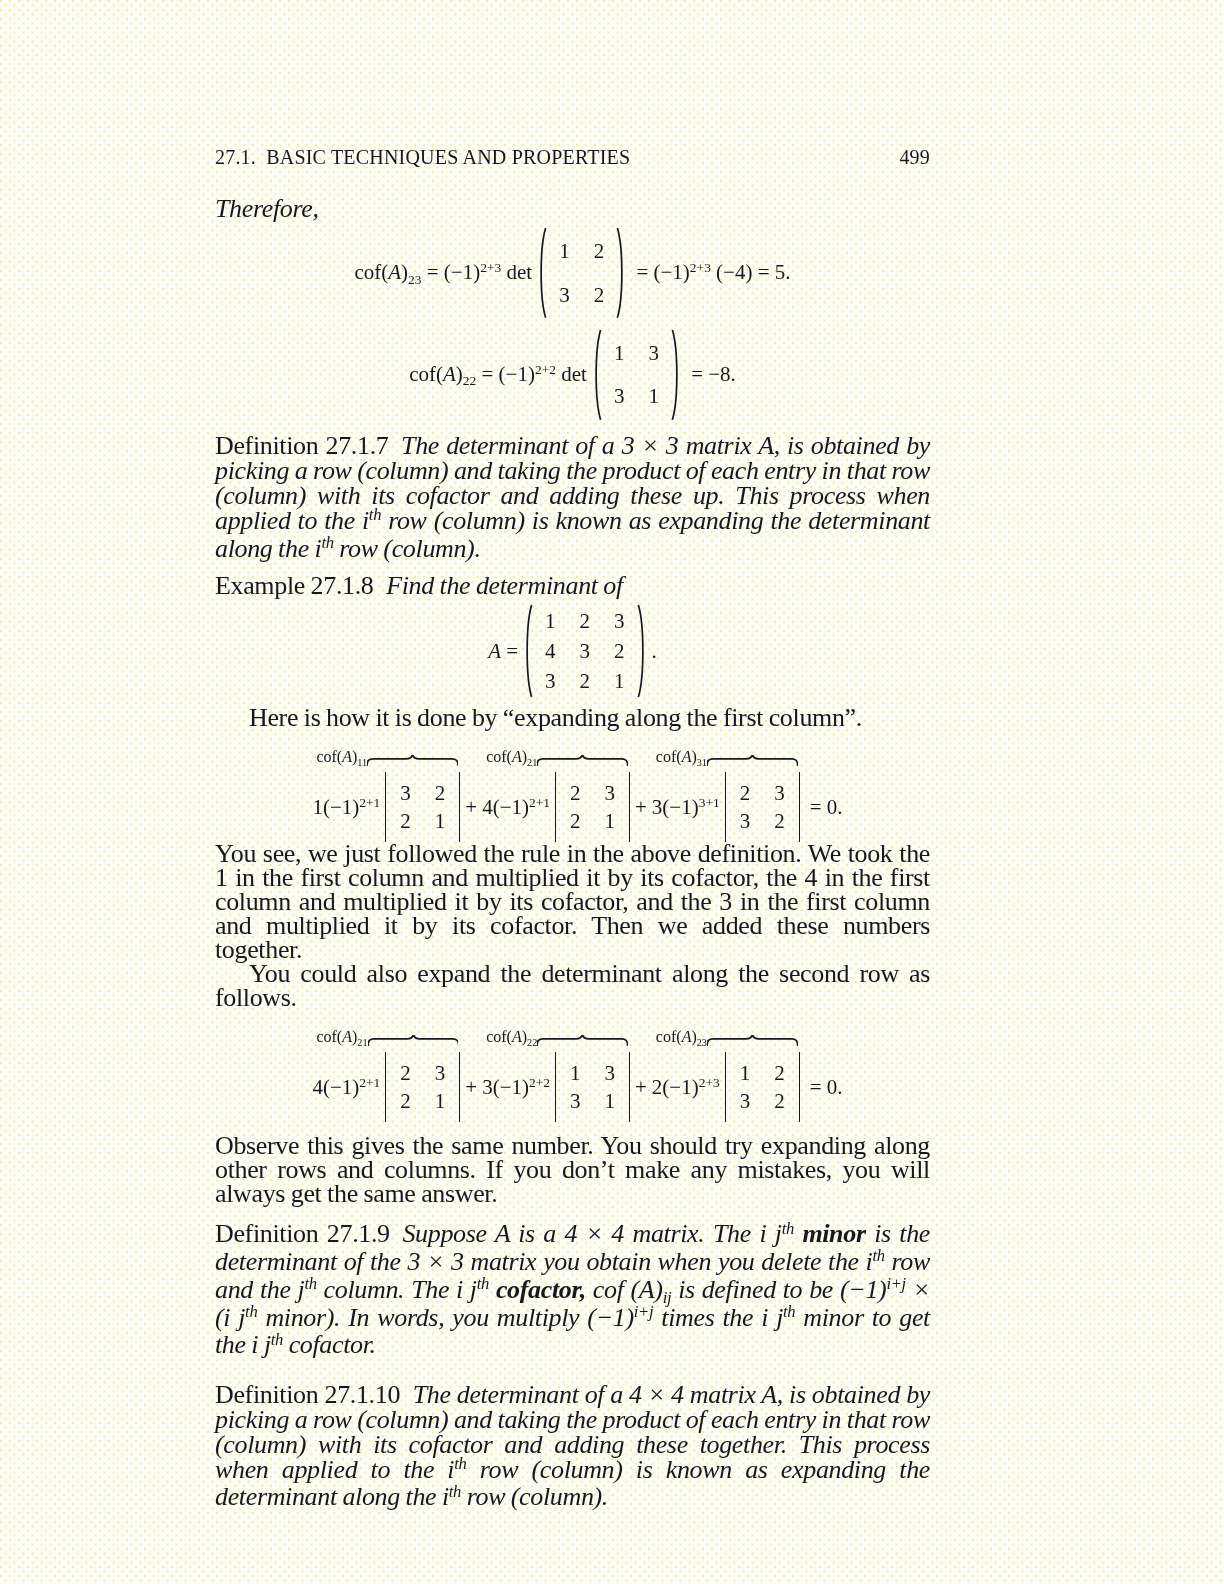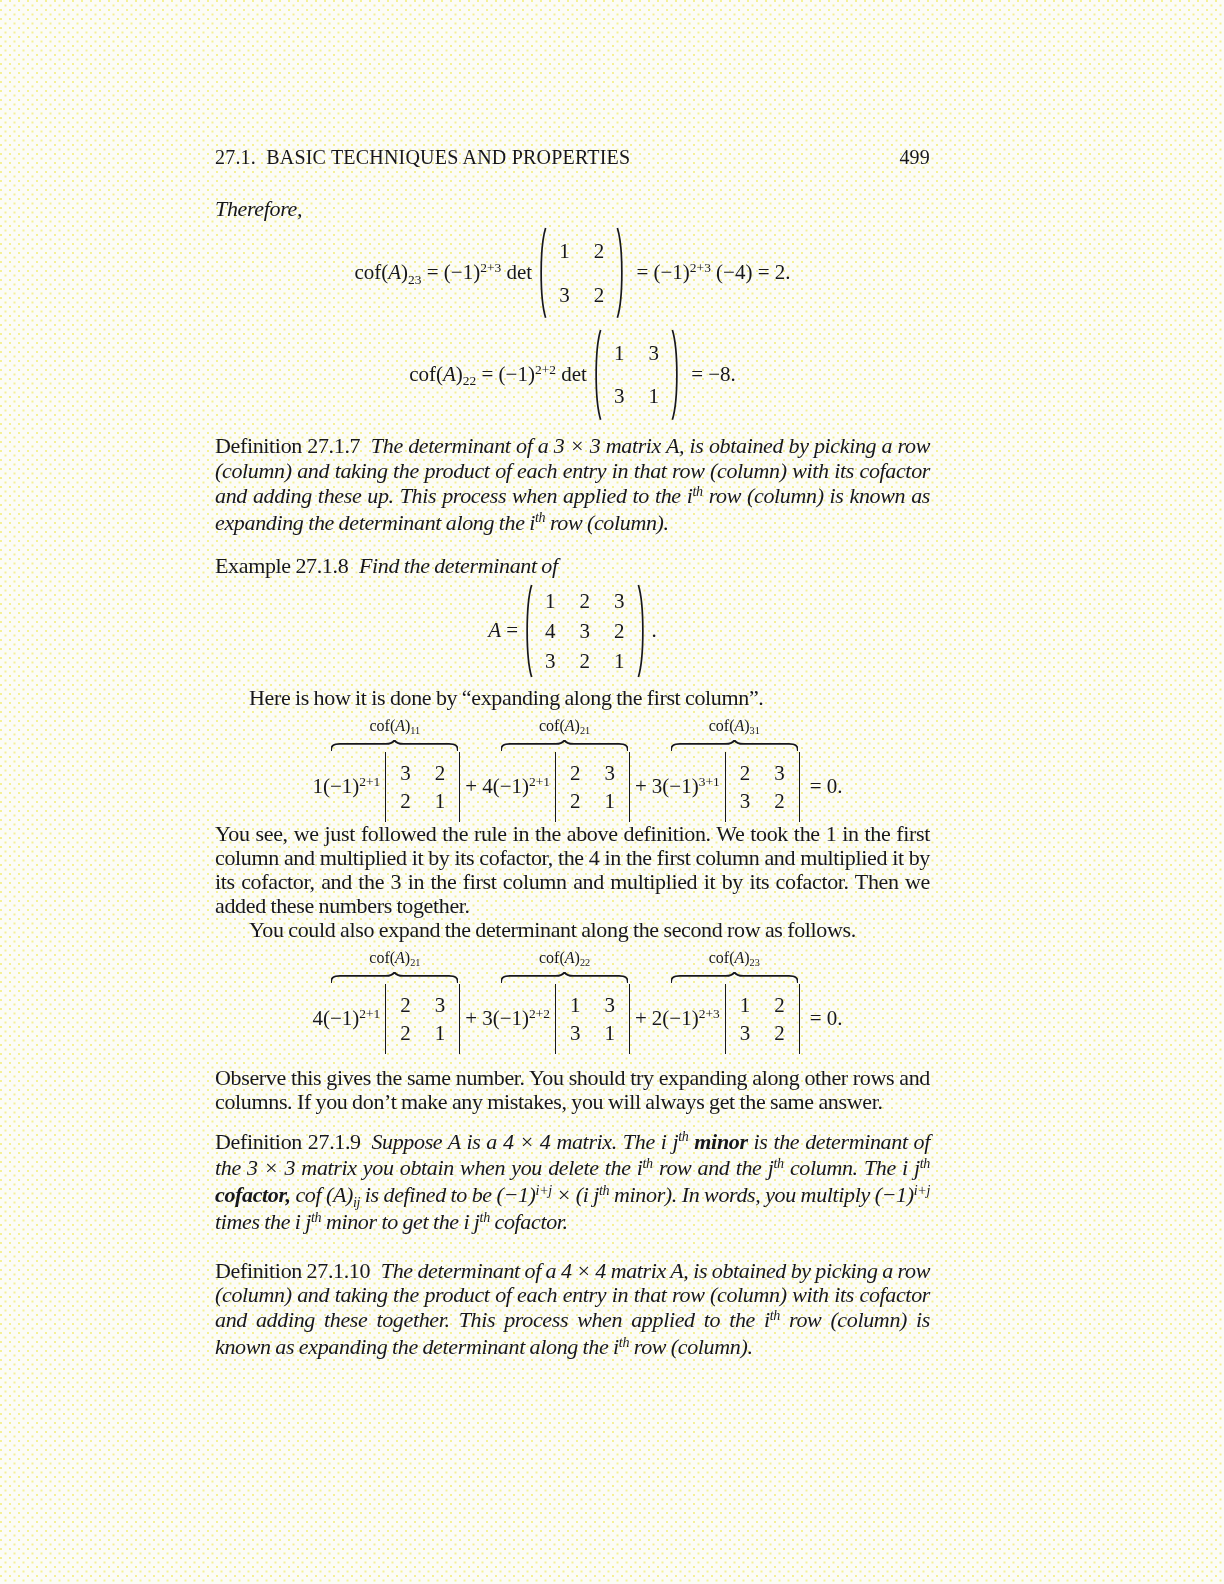--- a/index.html
+++ b/index.html
@@ -20,28 +20,28 @@
     padding:146px 294px 0 215px;
   }
   
   .running-head{
     display:flex;justify-content:space-between;align-items:baseline;
     font-size:20px;margin-bottom:28px;letter-spacing:0.2px;
   }
   
   .para{
     margin:0;text-align:justify;
-    font-size:22px;line-height:24px;
+    font-size:26px;line-height:24px;
     letter-spacing:-0.35px;word-spacing:-0.5px;
   }
   .ital-line{font-style:italic;}
   .deftext{line-height:24.8px;}
   .indent{text-indent:34px;}
   .mt10{margin-top:10px;}.mt12{margin-top:12px;}.mt14{margin-top:0;}
-  .mt16{margin-top:16px;}.mt18{margin-top:16px;}.mt22{margin-top:22px;}
+  .mt16{margin-top:16px;}.mt18{margin-top:10px;}.mt22{margin-top:22px;}
   
   .s-b{font-weight:400;}
   .s-i{font-style:italic;}
   .s-bi{font-weight:700;font-style:italic;}
   .s-sup{font-size:64%;position:relative;top:-0.52em;}
   .s-sub{font-size:64%;position:relative;top:0.33em;}
   
   .display-eq{
     display:flex;justify-content:center;align-items:center;
     font-size:21px;letter-spacing:0;word-spacing:0;white-space:nowrap;
@@ -66,22 +66,22 @@
   
   .expansion{
     display:flex;justify-content:center;align-items:center;
     padding-top:42px;font-size:21px;letter-spacing:0;word-spacing:0;white-space:nowrap;
   }
   .expansion .mseg span{white-space:pre;}
   .term{display:inline-flex;align-items:center;}
   .plus{margin:0 5px;}
   .braced{position:relative;display:inline-flex;align-items:center;}
   .brace-overlay{
-    position:absolute;left:19px;right:2px;bottom:calc(100% + 1px);
-    display:flex;flex-direction:column;align-items:center;
+    position:absolute;left:4px;right:2px;bottom:calc(100% + 1px);
+    display:flex;flex-direction:row;align-items:center;
   }
   .brace-label{font-size:16px;line-height:16px;margin-bottom:4px;white-space:nowrap;}
   .overbrace{width:100%;height:11px;display:block;}
   .overbrace path{fill:none;stroke:#17171c;stroke-width:1.8;vector-effect:non-scaling-stroke;}
   .tail{margin-left:10px;}
 </style>
 </head>
 <body>
 
 <div class="page">
@@ -102,21 +102,21 @@
       <span class="mgrid" style="grid-template-columns: repeat(2, auto);">
           <span>1</span>
           <span>2</span>
           <span>3</span>
           <span>2</span>
         </span>
       <svg class="paren" viewBox="0 0 12 100" preserveAspectRatio="none">
           <path d="M1.5 1 C8 22 8 78 1.5 99"></path>
         </svg>
     </span>
-    <span class="mseg"><span> = (−1)</span><span class="s-sup">2+3</span><span> (−4) = 2.</span></span>
+    <span class="mseg"><span> = (−1)</span><span class="s-sup">2+3</span><span> (−4) = 5.</span></span>
   </div>
 
 
   <div class="display-eq eq-small">
     <span class="mseg"><span>cof(</span><span class="s-i">A</span><span>)</span><span class="s-sub">22</span><span> = (−1)</span><span class="s-sup">2+2</span><span> det</span></span>
     <span class="pmat">
       <svg class="paren" viewBox="0 0 12 100" preserveAspectRatio="none">
           <path d="M10.5 1 C4 22 4 78 10.5 99"></path>
         </svg>
       <span class="mgrid" style="grid-template-columns: repeat(2, auto);">

